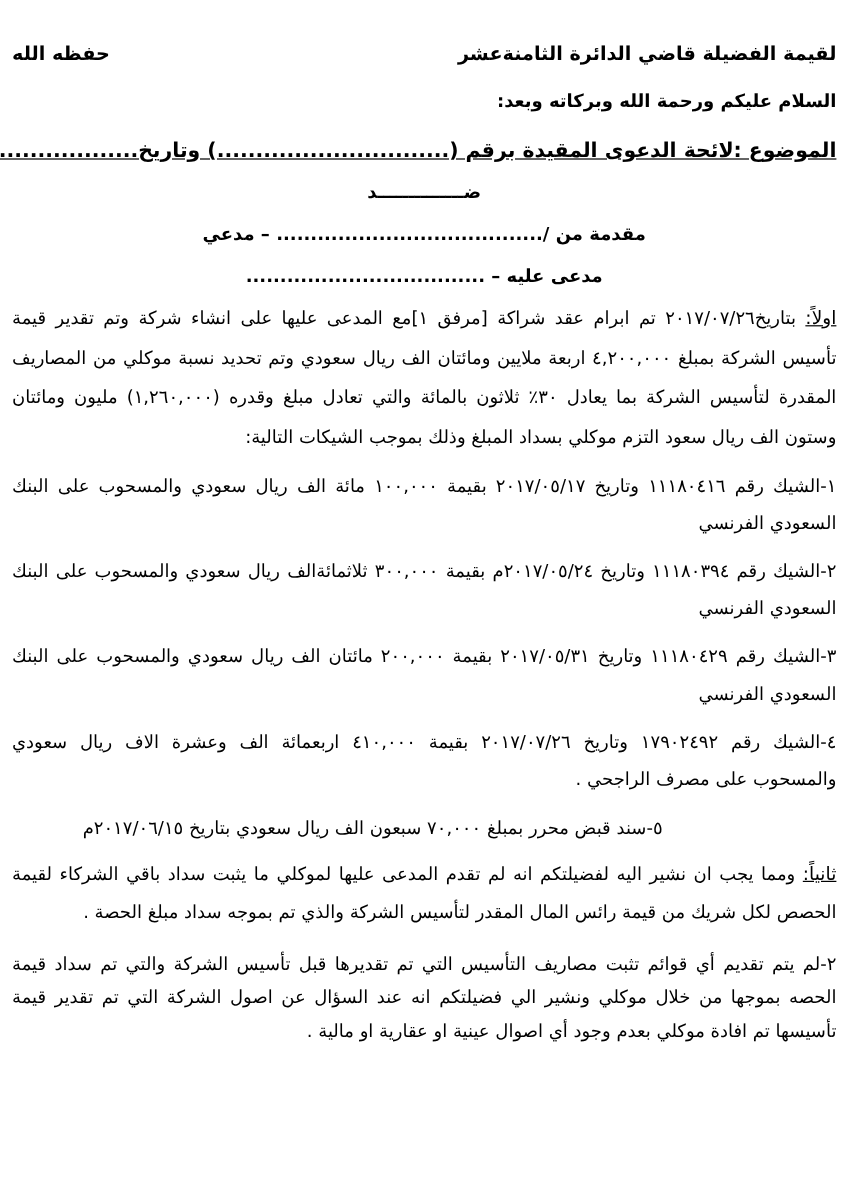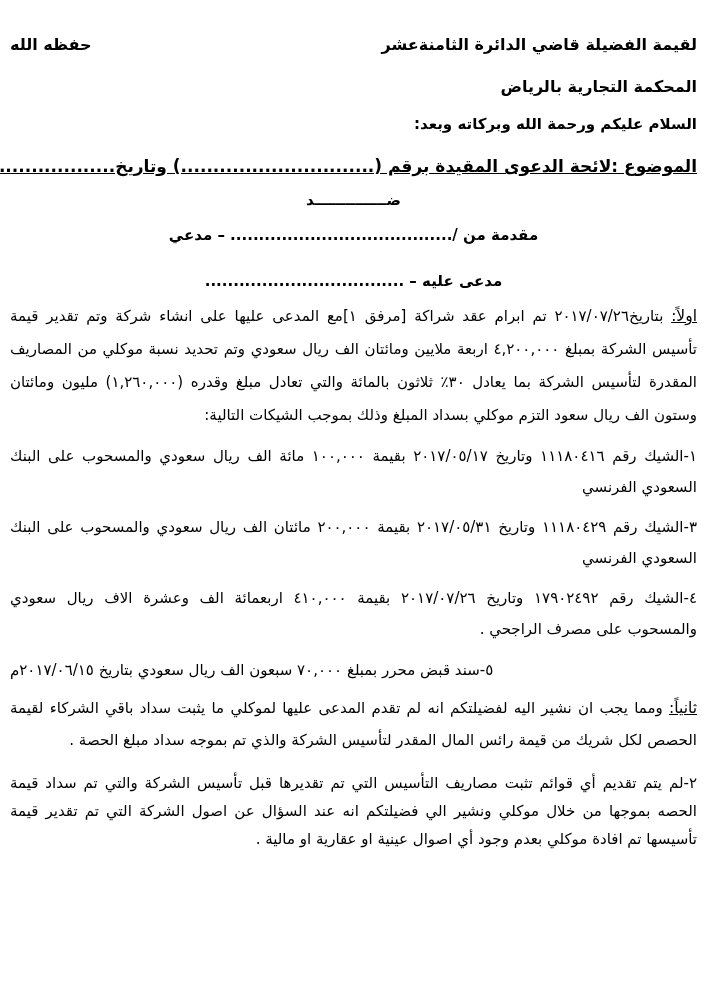--- a/index.html
+++ b/index.html
@@ -15,57 +15,57 @@
   }
   .hdr-row{display:flex;justify-content:space-between;align-items:flex-start;
     font-weight:bold;font-size:16px;line-height:22px;}
   .court{font-weight:bold;font-size:16px;margin-top:21px;}
   .greeting{font-weight:bold;font-size:15px;margin-top:19px;}
   .subject{font-weight:bold;font-size:17px;margin-top:23px;
     text-decoration:underline;white-space:nowrap;}
   .center-line{font-weight:bold;font-size:15px;text-align:center;}
   .submitted{margin-top:17px;}
   .versus{margin-top:15px;}
-  .def1{margin-top:28px;}
+  .def1{margin-top:17px;}
   .def2{margin-top:13px;}
   .para{font-size:15px;line-height:33px;text-align:justify;text-justify:inter-word;margin-top:10px;}
   .sec-label{font-weight:normal;text-decoration:underline;font-size:15.5px;}
   .cheque{font-size:15px;line-height:31px;text-align:justify;text-justify:inter-word;margin-top:9px;margin-bottom:9px;}
-  .receipt{font-size:15px;margin-top:16px;text-align:left;margin-left:0;
+  .receipt{font-size:15px;margin-top:16px;text-align:center;margin-left:0;
     padding-left:0;margin-right:0;direction:rtl;}
   .receipt-inner{display:inline-block;margin-right:86px;}
   .sec2{font-size:15px;line-height:32px;text-align:justify;margin-top:13px;}
   .item2{font-size:15px;line-height:28px;text-align:justify;margin-top:13px;}
 </style>
 </head>
 <body>
 
 <div class="page">
 
   <div class="hdr-row">
     <span>لقيمة الفضيلة قاضي الدائرة الثامنةعشر</span>
     <span>حفظه الله</span>
   </div>
 
-  <div class="court">المحكمة التجارية بالرياض</div>
 
   <div class="greeting">السلام عليكم ورحمة الله وبركاته وبعد:</div>
 
   <div class="subject">الموضوع :لائحة الدعوى المقيدة برقم (..............................) وتاريخ............................</div>
 
   <div class="center-line versus">ضــــــــــــــد</div>
 
   <div class="center-line submitted">مقدمة من /....................................... – مدعي</div>
 
   <div class="center-line def1">مدعى عليه – ...................................</div>
 
 
   <div class="para"><span class="sec-label">اولاً:</span><span> بتاريخ٢٠١٧/٠٧/٢٦ تم ابرام عقد شراكة [مرفق ١]مع المدعى عليها على انشاء شركة وتم تقدير قيمة تأسيس الشركة بمبلغ ٤,٢٠٠,٠٠٠ اربعة ملايين ومائتان الف ريال سعودي وتم تحديد نسبة موكلي من المصاريف المقدرة لتأسيس الشركة بما يعادل ٣٠٪ ثلاثون بالمائة والتي تعادل  مبلغ وقدره (١,٢٦٠,٠٠٠) مليون ومائتان وستون الف ريال سعود  التزم موكلي بسداد المبلغ وذلك بموجب الشيكات التالية:</span></div>
 
   <div class="cheque">١-الشيك رقم ١١١٨٠٤١٦ وتاريخ ٢٠١٧/٠٥/١٧ بقيمة ١٠٠,٠٠٠ مائة الف ريال سعودي والمسحوب على البنك السعودي الفرنسي</div>
+  <div class="cheque">٢-الشيك رقم ١١١٨٠٣٩٤ وتاريخ ٢٠١٧/٠٥/٢٤م بقيمة ٣٠٠,٠٠٠ ثلاثمائةالف ريال سعودي والمسحوب على البنك السعودي الفرنسي</div>
   <div class="cheque">٣-الشيك رقم ١١١٨٠٤٢٩ وتاريخ ٢٠١٧/٠٥/٣١ بقيمة ٢٠٠,٠٠٠ مائتان الف ريال سعودي والمسحوب على البنك السعودي الفرنسي</div>
   <div class="cheque">٤-الشيك رقم ١٧٩٠٢٤٩٢ وتاريخ ٢٠١٧/٠٧/٢٦ بقيمة ٤١٠,٠٠٠ اربعمائة الف وعشرة الاف ريال سعودي والمسحوب على مصرف الراجحي .</div>
 
   <div class="receipt"><span class="receipt-inner">٥-سند قبض محرر بمبلغ ٧٠,٠٠٠ سبعون الف ريال  سعودي بتاريخ ٢٠١٧/٠٦/١٥م</span></div>
 
   <div class="sec2"><span class="sec-label">ثانياً:</span><span> ومما يجب ان نشير اليه لفضيلتكم انه لم تقدم المدعى عليها لموكلي ما يثبت سداد باقي الشركاء لقيمة الحصص لكل شريك  من قيمة رائس المال المقدر  لتأسيس الشركة والذي تم بموجه سداد مبلغ الحصة .</span></div>
 
   <div class="item2">٢-لم يتم تقديم أي قوائم تثبت مصاريف التأسيس التي تم تقديرها قبل تأسيس الشركة والتي تم سداد قيمة الحصه بموجها من خلال موكلي  ونشير الي فضيلتكم انه عند السؤال عن اصول الشركة التي تم تقدير  قيمة تأسيسها تم افادة موكلي بعدم وجود أي اصوال عينية او عقارية او مالية  .</div>
 
 </div>

